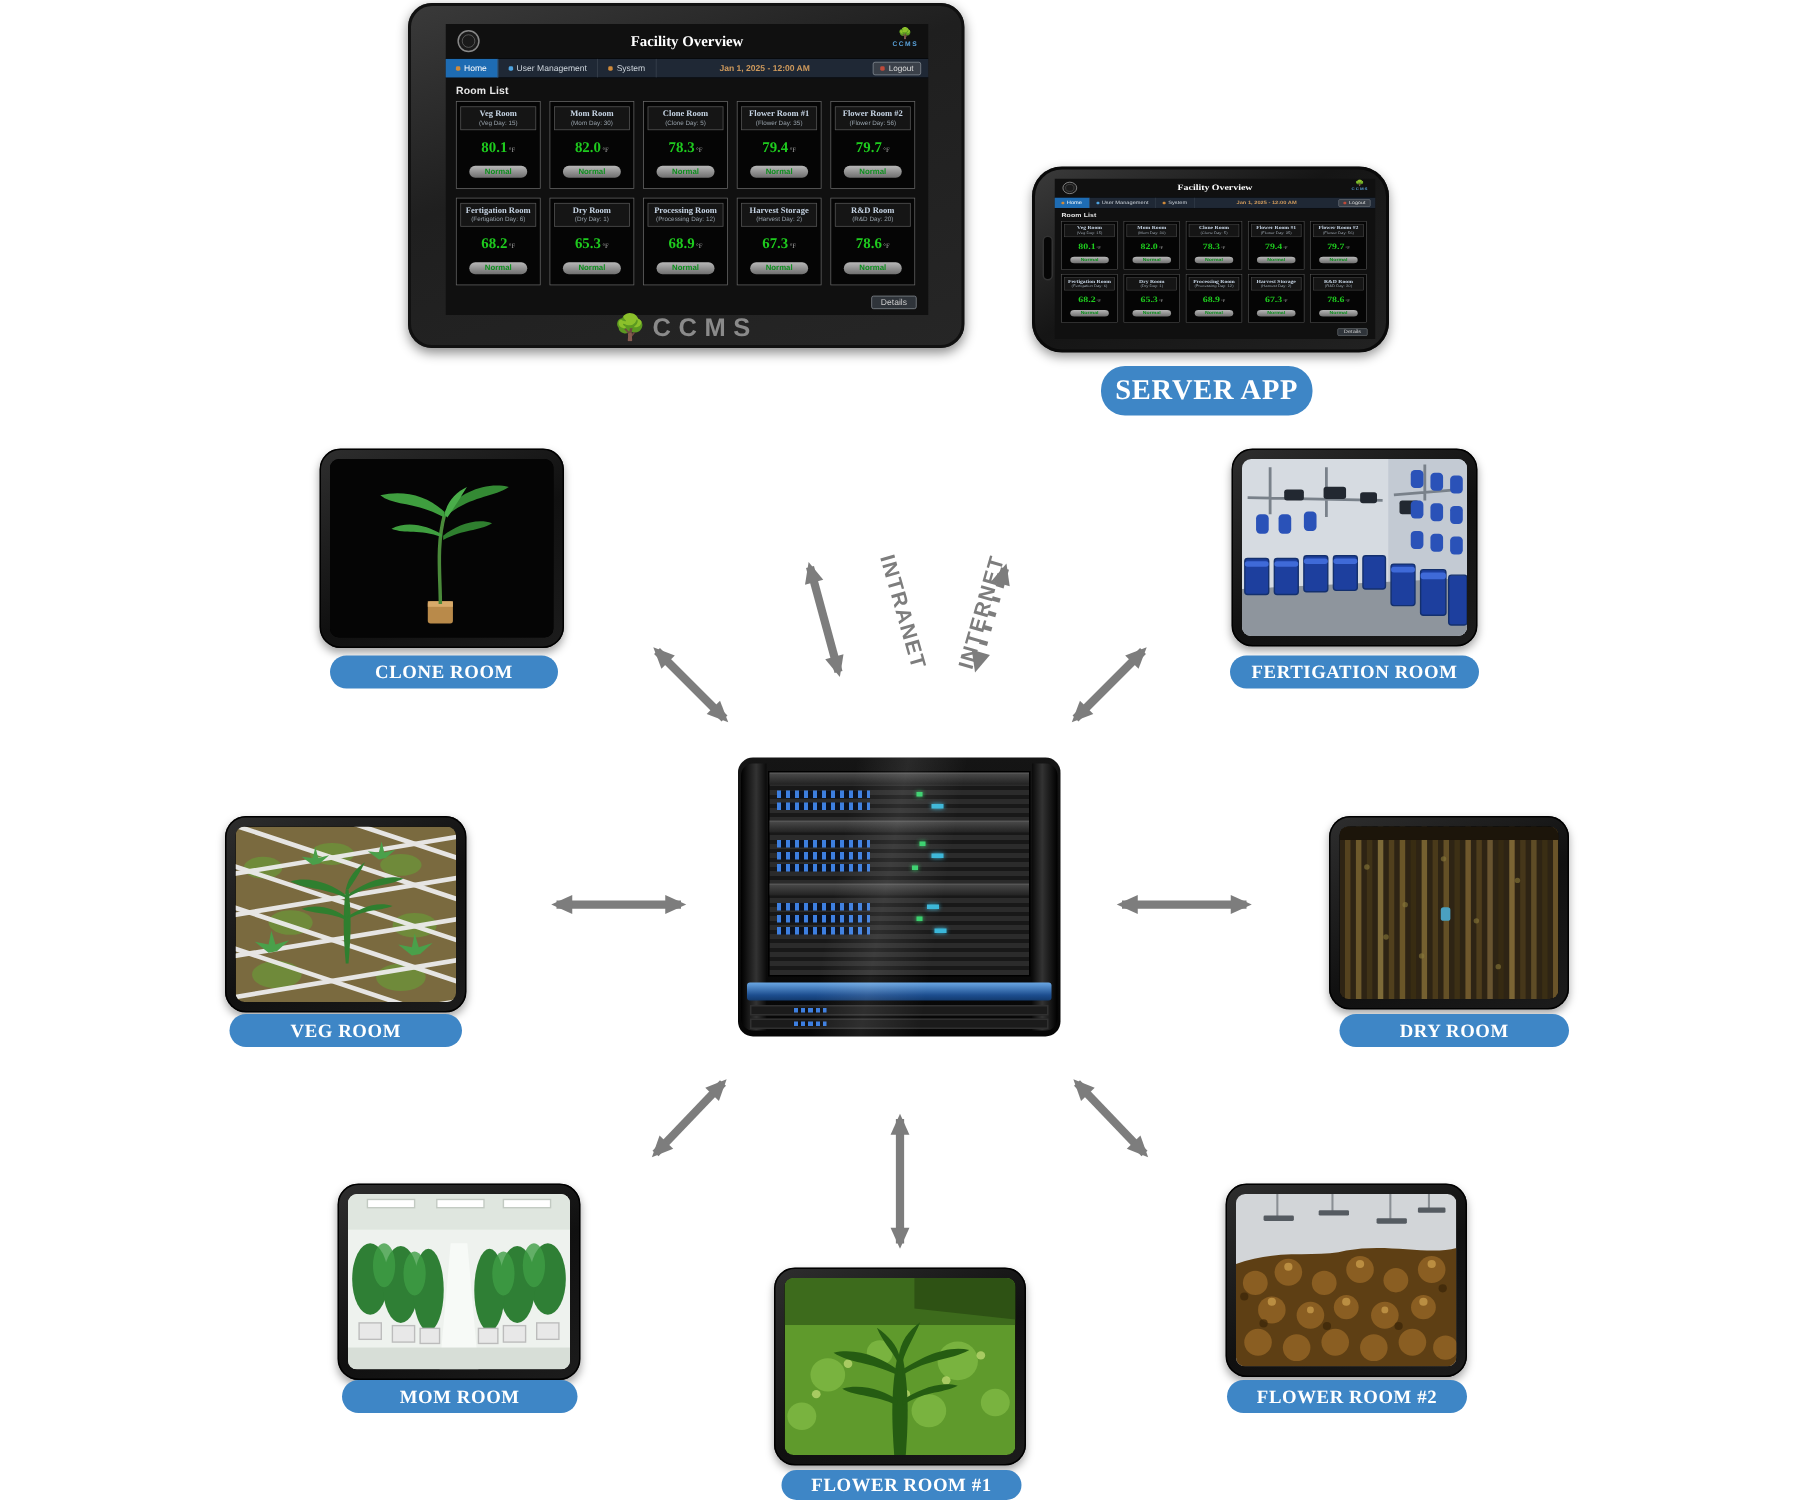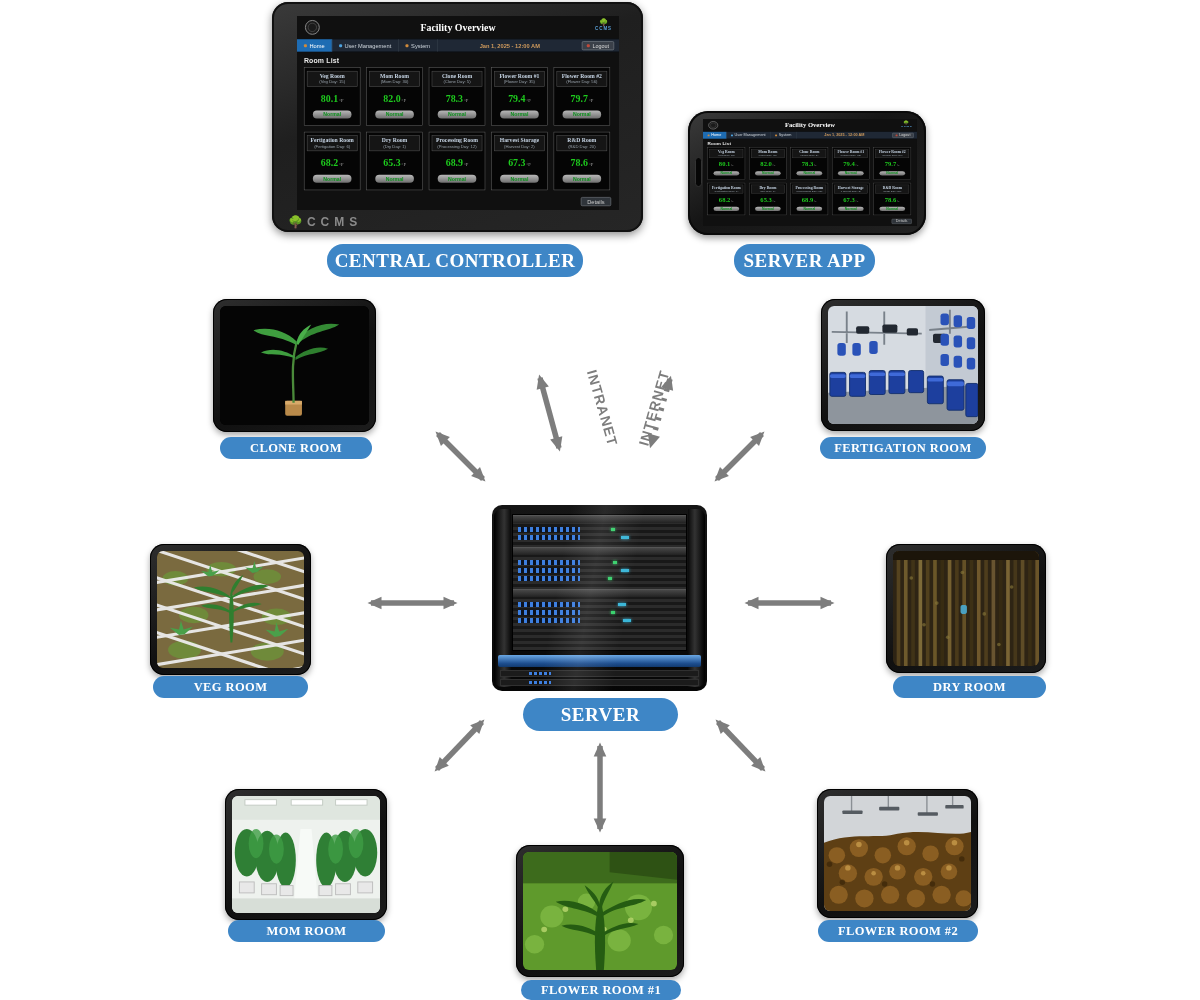--- a/index.html
+++ b/index.html
@@ -50,22 +50,22 @@
   .card .unit { color:#aaa; font-size:9px; font-weight:normal; margin-left:2px; }
   .card .status { margin:13px auto 0 auto; width:78px; height:16px; border-radius:8px;
                   background:linear-gradient(180deg,#b8b8b8,#6f6f6f); color:#0c8f1c; font-weight:bold; font-size:10.5px;
                   display:flex; align-items:center; justify-content:center; }
   .details-btn { position:absolute; right:16px; bottom:8px; background:#2f343a; border:1px solid #8a8f96; border-radius:3px;
                  color:#ccc; font-size:11.5px; padding:2px 12px; }
 
   
   .controller { position:absolute; left:272px; top:2px; width:371px; height:230px; background:linear-gradient(160deg,#3a3a3a,#1f1f1f 40%,#262626);
                 border-radius:16px; box-shadow:0 3px 8px rgba(0,0,0,.45), inset 0 0 0 2px #111; }
-  .controller .bezel-logo { position:absolute; left:16px; right:0; bottom:3px; color:#8a8a8a;
-                 font-size:12px; letter-spacing:5px; font-weight:bold; }
+  .controller .bezel-logo { position:absolute; left:0; right:0; bottom:3px; text-align:center; color:#8a8a8a;
+                 font-size:17px; letter-spacing:5px; font-weight:bold; }
   .controller .bezel-logo .tree { letter-spacing:0; margin-right:4px; color:#777; }
 
   
   .phone { position:absolute; left:688px; top:111px; width:238px; height:124px; background:linear-gradient(150deg,#3b3b3b,#151515 45%,#222);
            border-radius:20px; box-shadow:0 3px 7px rgba(0,0,0,.4), inset 0 0 0 2px #0a0a0a; }
   .phone .island { position:absolute; left:7px; top:46px; width:7px; height:30px; background:#060606; border-radius:4px; border:1px solid #333; }
   .phone .cam { position:absolute; left:20px; top:18px; width:5px; height:5px; border-radius:50%; background:#2a4ad0; }
 
   
   .device { position:absolute; background:linear-gradient(150deg,#2e2e2e,#101010 55%,#1c1c1c); border-radius:14px; padding:7px;
@@ -406,21 +406,20 @@
               <div class="status">Normal</div>
             </div>
             </div>
           <div class="details-btn">Details</div>
         </div>
 
       </div>
     </div>
   </div>
 
-  <div class="pill big" style="left:327px; top:244px; width:256px; height:33px;">CENTRAL CONTROLLER</div>
   <div class="pill big" style="left:734px; top:244px; width:141px; height:33px;">SERVER APP</div>
 
   <div class="server">
     <div class="srv-body"></div>
     <div class="srv-side l"></div>
       <div class="srv-side r"></div>
     <div class="srv-rack">
       <div class="srv-sep" style="top:0;"></div>
       <div class="led-strip" style="left:5px; top:12px; width:62px;"></div>
       <div class="led-strip" style="left:5px; top:20px; width:62px;"></div>
@@ -443,21 +442,20 @@
     </div>
     <div class="srv-band"></div>
     <div class="srv-row" style="bottom:14px;">
         <span class="b"></span>
       </div>
     <div class="srv-row" style="bottom:5px;">
         <span class="b"></span>
       </div>
     <div class="srv-shine"></div>
   </div>
-  <div class="pill big" style="left:523px; top:698px; width:155px; height:33px; border-radius:17px;">SERVER</div>
 
   <div class="device" style="left:213px; top:299px; width:163px; height:133px;">
     <div class="scr">
       <svg viewBox="0 0 160 128" preserveAspectRatio="none">
         <rect width="160" height="128" fill="#050505"></rect>
         <rect x="70" y="102" width="18" height="16" rx="2" fill="#b98a4a"></rect>
         <rect x="70" y="102" width="18" height="4" fill="#d8aa6a"></rect>
         <path d="M79,104 C79,84 76,62 82,40" stroke="#4a8a3a" stroke-width="2.5" fill="none"></path>
         <path d="M82,42 C60,30 46,34 36,26 C52,22 70,26 82,38 Z" fill="#3f9e3f"></path>
         <path d="M82,42 C100,26 116,28 128,20 C112,16 92,24 82,38 Z" fill="#348a34"></path>

